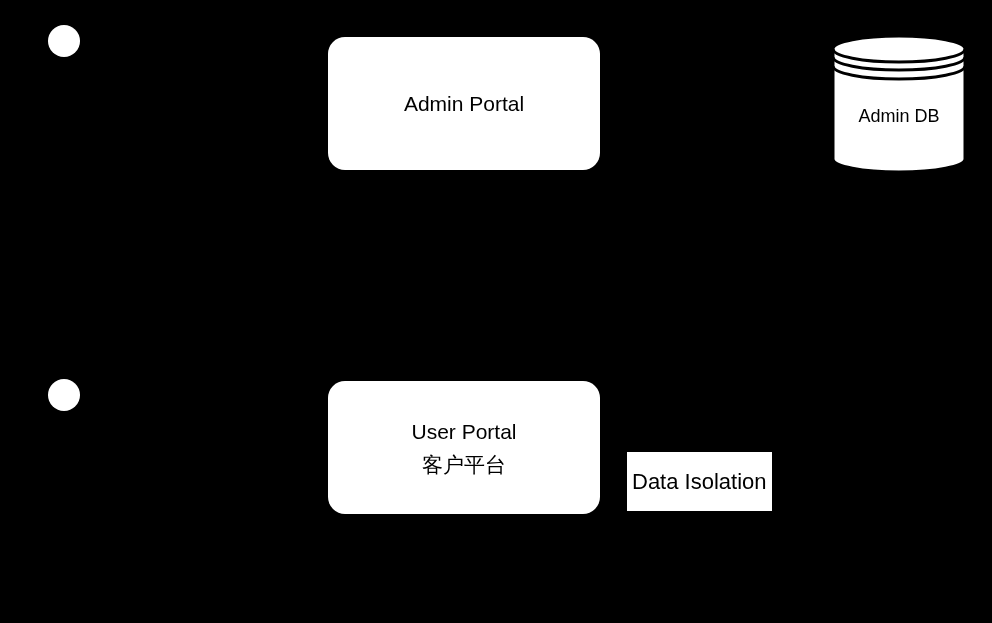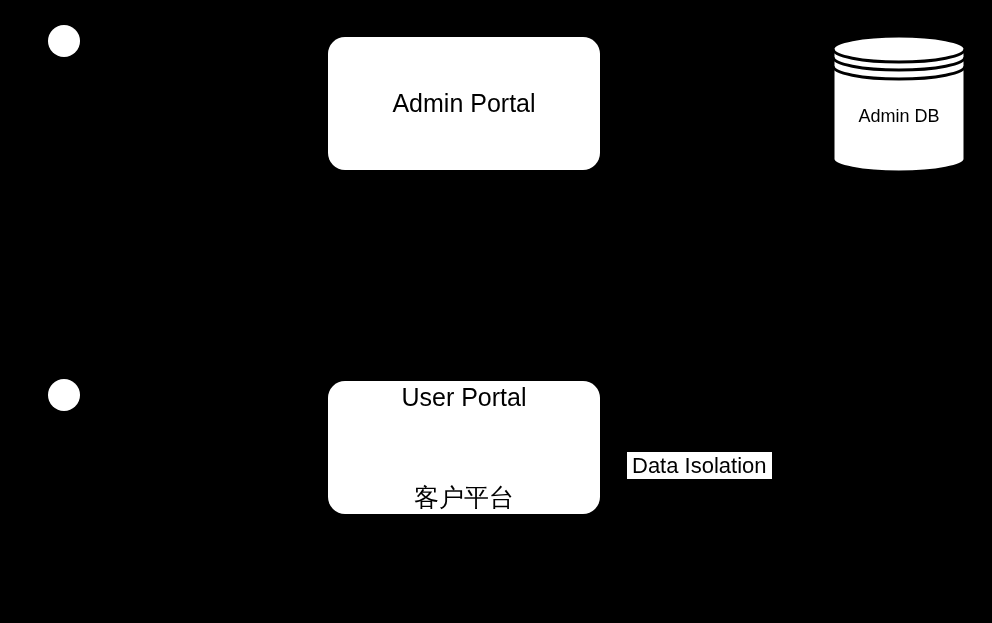--- a/index.html
+++ b/index.html
@@ -38,26 +38,26 @@
     left: 328px;
     width: 272px;
     height: 133px;
     background: var(--node-fill);
     border-radius: 17px;
     display: flex;
     flex-direction: column;
     align-items: center;
     justify-content: center;
     color: var(--node-text);
-    font-size: 25px;
+    font-size: 21px;
     line-height: 33px;
     text-align: center;
   }
   .portal-box.admin { top: 37px; }
-  .portal-box.user  { top: 381px; justify-content: space-between; }
+  .portal-box.user  { top: 381px; }
 
   .db-node {
     position: absolute;
     left: 830px;
     width: 138px;
     height: 138px;
   }
   .db-node.admin { top: 35px; }
   .db-node.user  { top: 381px; }
   .db-node svg {
@@ -88,21 +88,21 @@
     font-size: 18px;
   }
   .edge-label {
     position: absolute;
     left: 627px;
     top: 452px;
     background: var(--node-fill);
     color: var(--node-text);
     font-size: 22px;
     line-height: 27px;
-    padding: 0 5px;
+    padding: 16px 5px;
     white-space: nowrap;
   }
 </style>
 </head>
 <body>
 
 <div class="canvas">
 
   <div class="actor-circle admin"></div>
   <div class="actor-circle user"></div>

